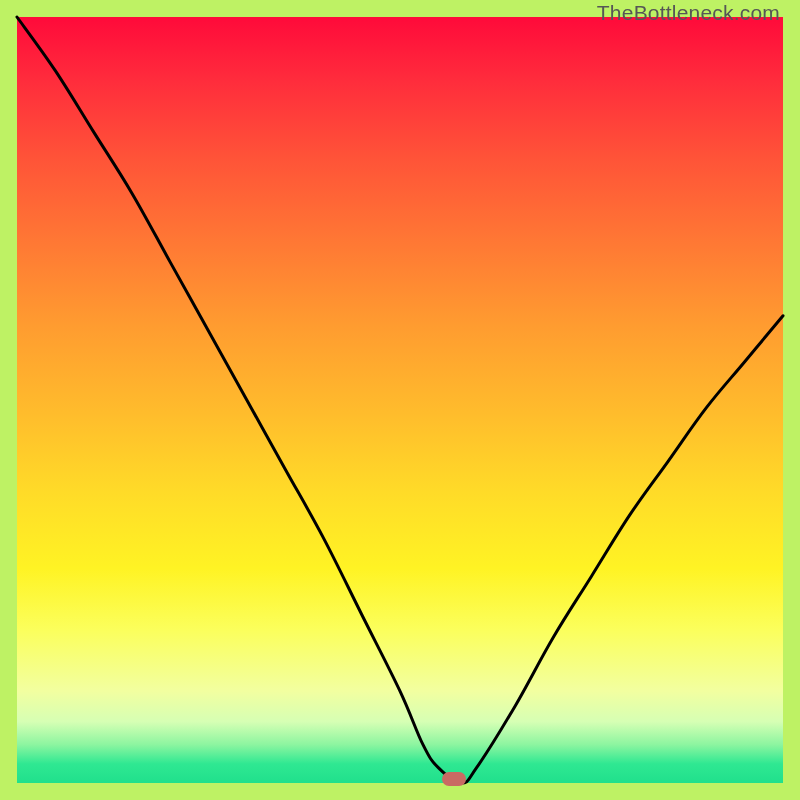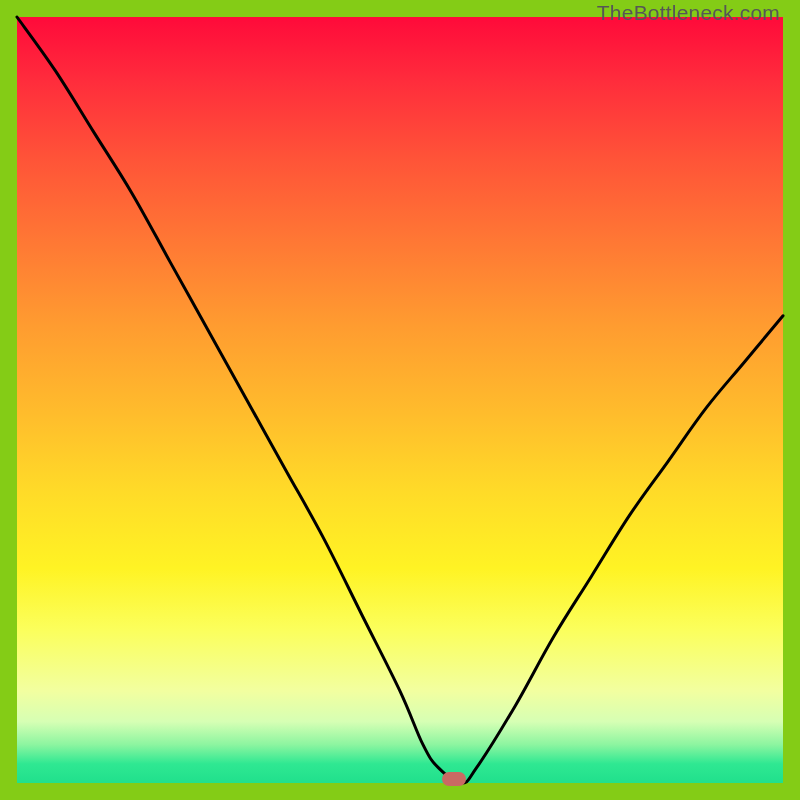--- a/index.html
+++ b/index.html
@@ -7,21 +7,21 @@
     padding: 0;
     width: 800px;
     height: 800px;
     background: #000;
     overflow: hidden;
     font-family: Arial, Helvetica, sans-serif;
   }
   .frame {
     position: absolute;
     inset: 0;
-    background: #84cc16;
+    background: #bef264;
     padding-left: 37px;
   }
   .plot-area {
     position: absolute;
     left: 17px;
     top: 17px;
     width: 766px;
     height: 766px;
     background: linear-gradient(to bottom,
       #ff0a3a 0%,

